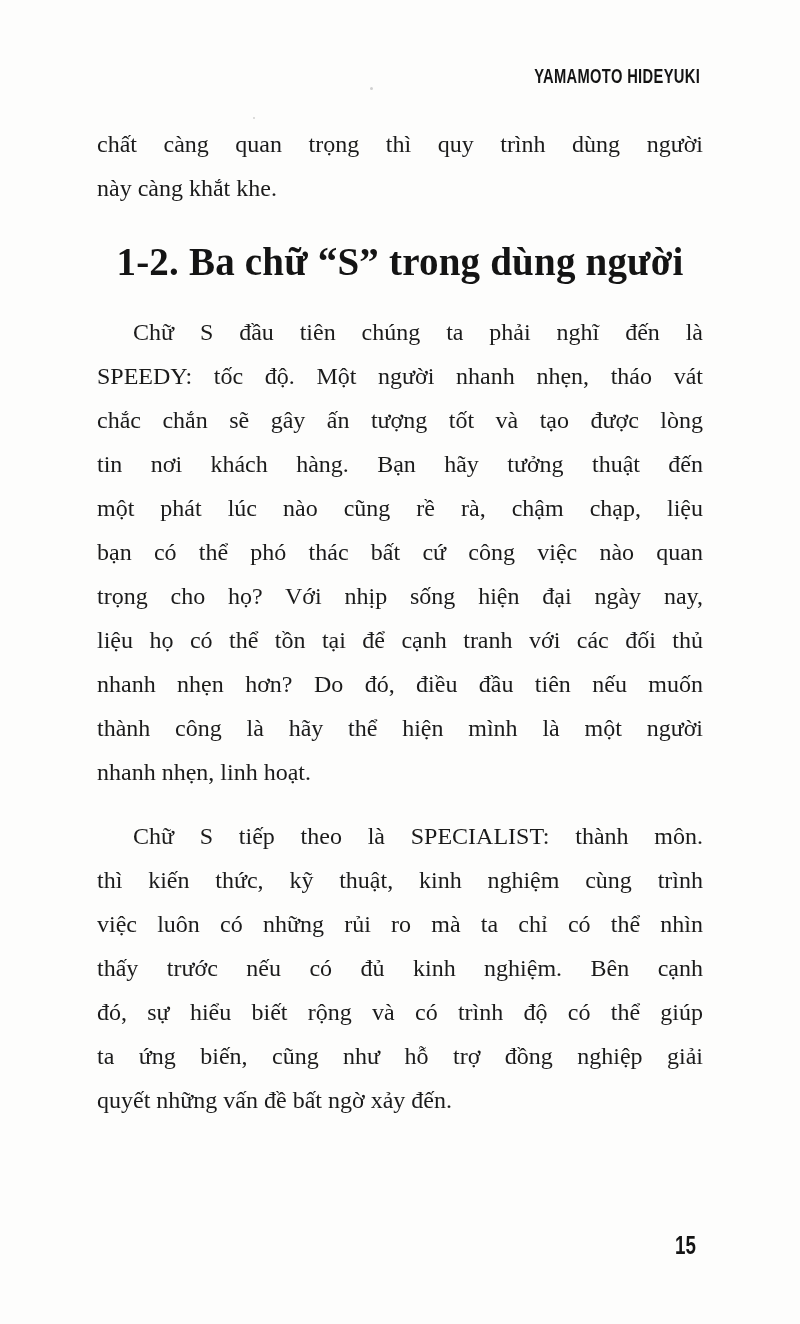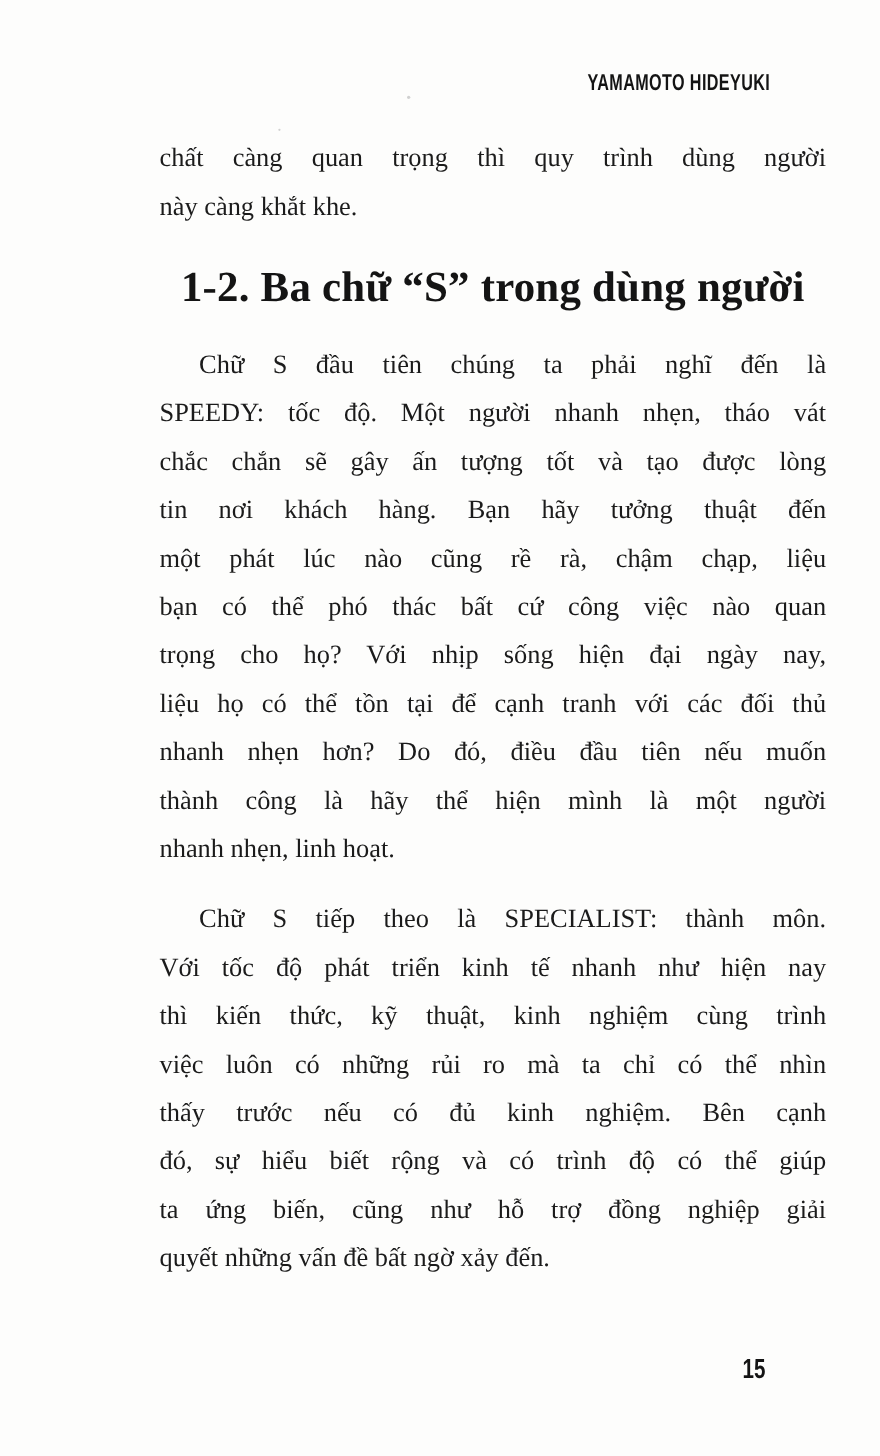--- a/index.html
+++ b/index.html
@@ -28,21 +28,20 @@
     white-space: nowrap;
     color: #141414;
   }
   .content {
     position: absolute;
     top: 122px;
     left: 97px;
     width: 606px;
     font-size: 24px;
     line-height: 44px;
-    margin-left: 48px;
   }
   .para { margin: 0; }
   .para .line {
     text-align: justify;
     text-align-last: justify;
     white-space: normal;
   }
   .para .line.last { text-align-last: left; }
   .para.indent .line:first-child { text-indent: 36px; }
   .section-heading {
@@ -99,21 +98,20 @@
       <div class="line">bạn có thể phó thác bất cứ công việc nào quan</div>
       <div class="line">trọng cho họ? Với nhịp sống hiện đại ngày nay,</div>
       <div class="line">liệu họ có thể tồn tại để cạnh tranh với các đối thủ</div>
       <div class="line">nhanh nhẹn hơn? Do đó, điều đầu tiên nếu muốn</div>
       <div class="line">thành công là hãy thể hiện mình là một người</div>
       <div class="line last">nhanh nhẹn, linh hoạt.</div>
     </div>
 
   <div class="para indent">
       <div class="line">Chữ S tiếp theo là SPECIALIST: thành môn.</div>
-      <div class="line">Với tốc độ phát triển kinh tế nhanh như hiện nay</div>
       <div class="line">thì kiến thức, kỹ thuật, kinh nghiệm cùng trình</div>
       <div class="line">việc luôn có những rủi ro mà ta chỉ có thể nhìn</div>
       <div class="line">thấy trước nếu có đủ kinh nghiệm. Bên cạnh</div>
       <div class="line">đó, sự hiểu biết rộng và có trình độ có thể giúp</div>
       <div class="line">ta ứng biến, cũng như hỗ trợ đồng nghiệp giải</div>
       <div class="line last">quyết những vấn đề bất ngờ xảy đến.</div>
     </div>
 
 </div>
 

